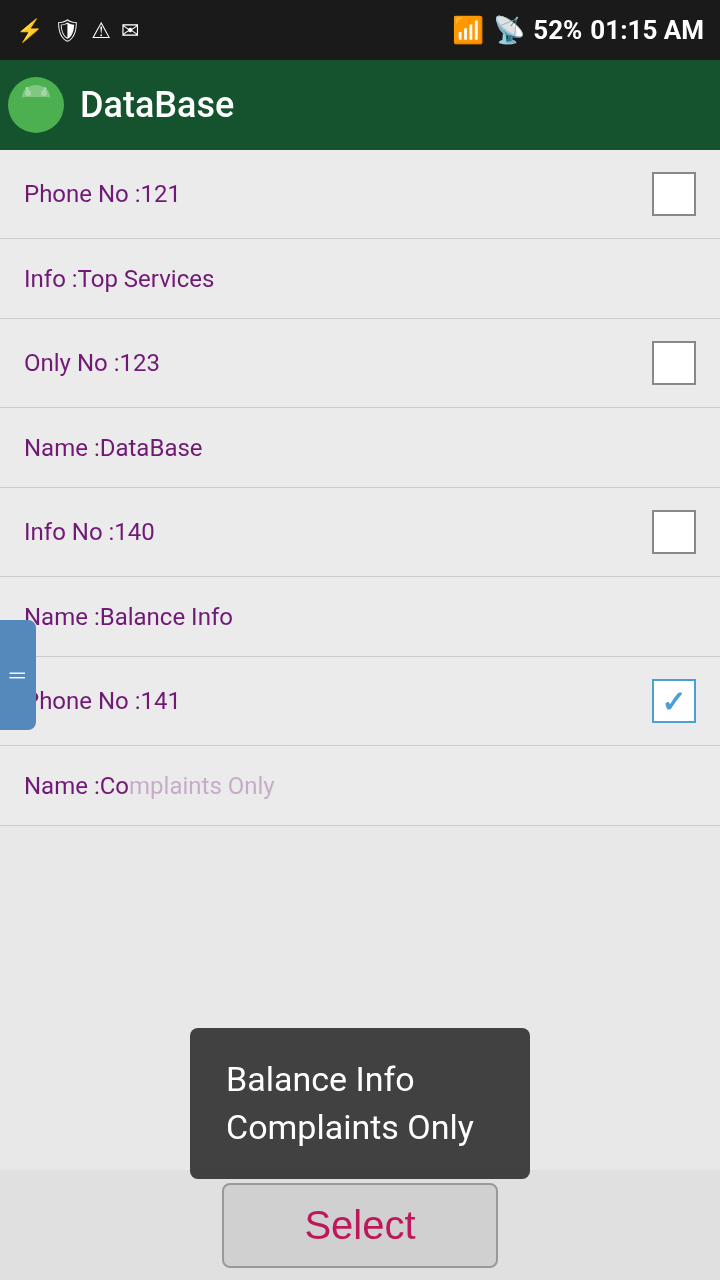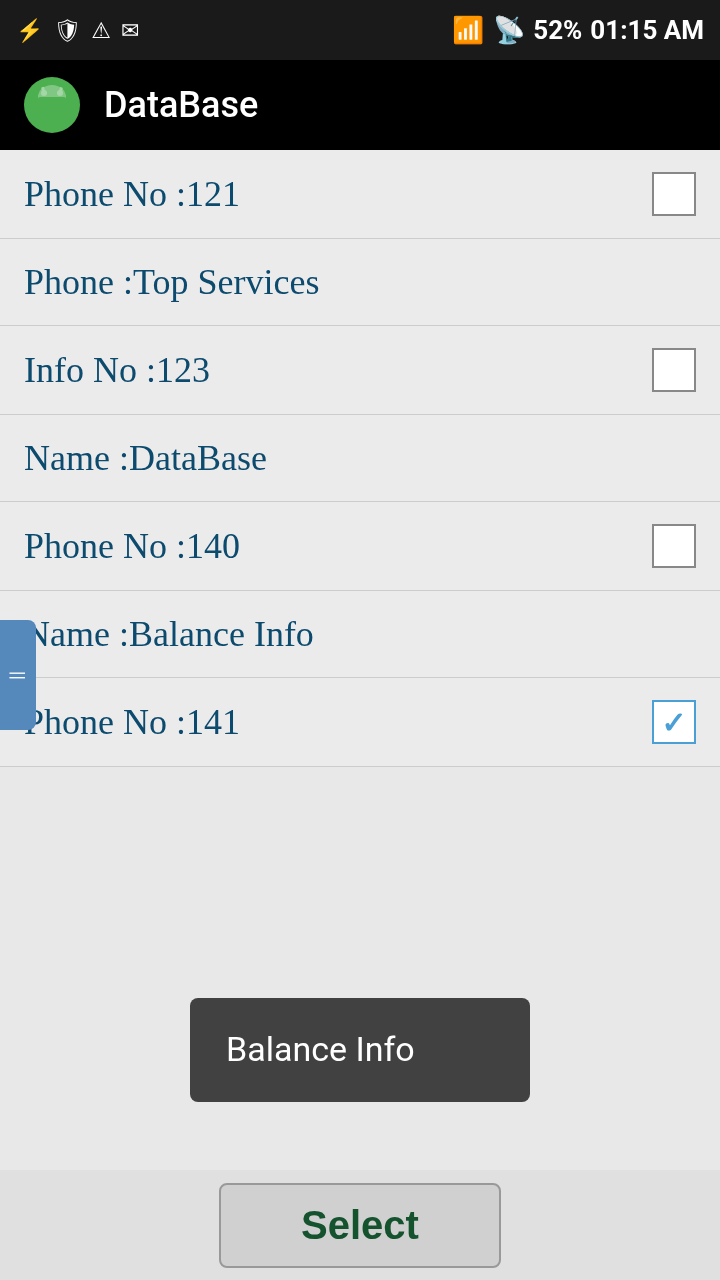--- a/index.html
+++ b/index.html
@@ -37,25 +37,25 @@
       font-weight: bold;
     }
     .status-icon {
       font-size: 22px;
     }
 
     
     .app-bar {
       width: 720px;
       height: 90px;
-      background: #000000;
-      display: flex;
-      align-items: center;
-      padding: 0 24px;
-      gap: 24px;
+      background: #14532d;
+      display: flex;
+      align-items: center;
+      padding: 0 8px;
+      gap: 16px;
     }
     .app-icon {
       width: 56px;
       height: 56px;
     }
     .app-title {
       color: white;
       font-size: 36px;
       font-weight: 500;
     }
@@ -72,23 +72,22 @@
       padding: 22px 24px;
       display: flex;
       align-items: center;
       justify-content: space-between;
       border-bottom: 1px solid #cccccc;
       background: #ebebeb;
       min-height: 80px;
     }
 
     .list-item-text {
-      font-size: 36px;
-      color: #0c4a6e;
-      font-family: Liberation Serif, serif;
+      font-size: 24px;
+      color: #701a75;
     }
 
     .checkbox {
       width: 44px;
       height: 44px;
       border: 2px solid #888888;
       background: white;
       display: flex;
       align-items: center;
       justify-content: center;
@@ -119,21 +118,21 @@
       color: white;
       font-size: 18px;
       writing-mode: vertical-rl;
       z-index: 10;
     }
 
     
     .tooltip {
       position: absolute;
       left: 190px;
-      top: 998px;
+      top: 1028px;
       background: rgba(50, 50, 50, 0.92);
       color: white;
       border-radius: 8px;
       padding: 28px 36px;
       font-size: 34px;
       line-height: 1.4;
       z-index: 20;
       min-width: 340px;
     }
 
@@ -148,23 +147,23 @@
       display: flex;
       align-items: center;
       justify-content: center;
     }
     .select-button {
       background: #d0d0d0;
       border: 2px solid #999999;
       border-radius: 8px;
       padding: 18px 80px;
       font-size: 40px;
-      color: #14532d;
+      color: #be185d;
       cursor: pointer;
-      font-weight: 700;
+      font-weight: 400;
     }
   </style>
 </head>
 <body>
 
 <div class="status-bar">
   <div class="status-left">
     <span class="status-icon">⚡</span>
     <span class="status-icon">🛡</span>
     <span class="status-icon">⚠</span>
@@ -192,53 +191,57 @@
 </div>
 
 <div class="content-list">
 
   <div class="list-item">
     <span class="list-item-text">Phone No :121</span>
     <div class="checkbox"></div>
   </div>
 
   <div class="list-item">
-    <span class="list-item-text">Phone :Top Services</span>
-  </div>
-
-  <div class="list-item">
-    <span class="list-item-text">Info No :123</span>
+    <span class="list-item-text">Info :Top Services</span>
+  </div>
+
+  <div class="list-item">
+    <span class="list-item-text">Only No :123</span>
     <div class="checkbox"></div>
   </div>
 
   <div class="list-item">
     <span class="list-item-text">Name :DataBase</span>
   </div>
 
   <div class="list-item">
-    <span class="list-item-text">Phone No :140</span>
+    <span class="list-item-text">Info No :140</span>
     <div class="checkbox"></div>
   </div>
 
   <div class="list-item">
     <span class="list-item-text">Name :Balance Info</span>
   </div>
 
   <div class="list-item">
     <span class="list-item-text">Phone No :141</span>
     <div class="checkbox checked"></div>
   </div>
 
+  <div class="list-item">
+    <span class="list-item-text">Name :Co<span style="opacity:0.3">mplaints Only</span></span>
+  </div>
 
 
 </div>
 
 <div class="feedback-handle">
   <span>||</span>
 </div>
 
 <div class="tooltip">
   <div>Balance Info</div>
+  <div>Complaints Only</div>
 </div>
 
 <div class="bottom-bar">
   <button class="select-button">Select</button>
 </div>
 
 </body></html>

